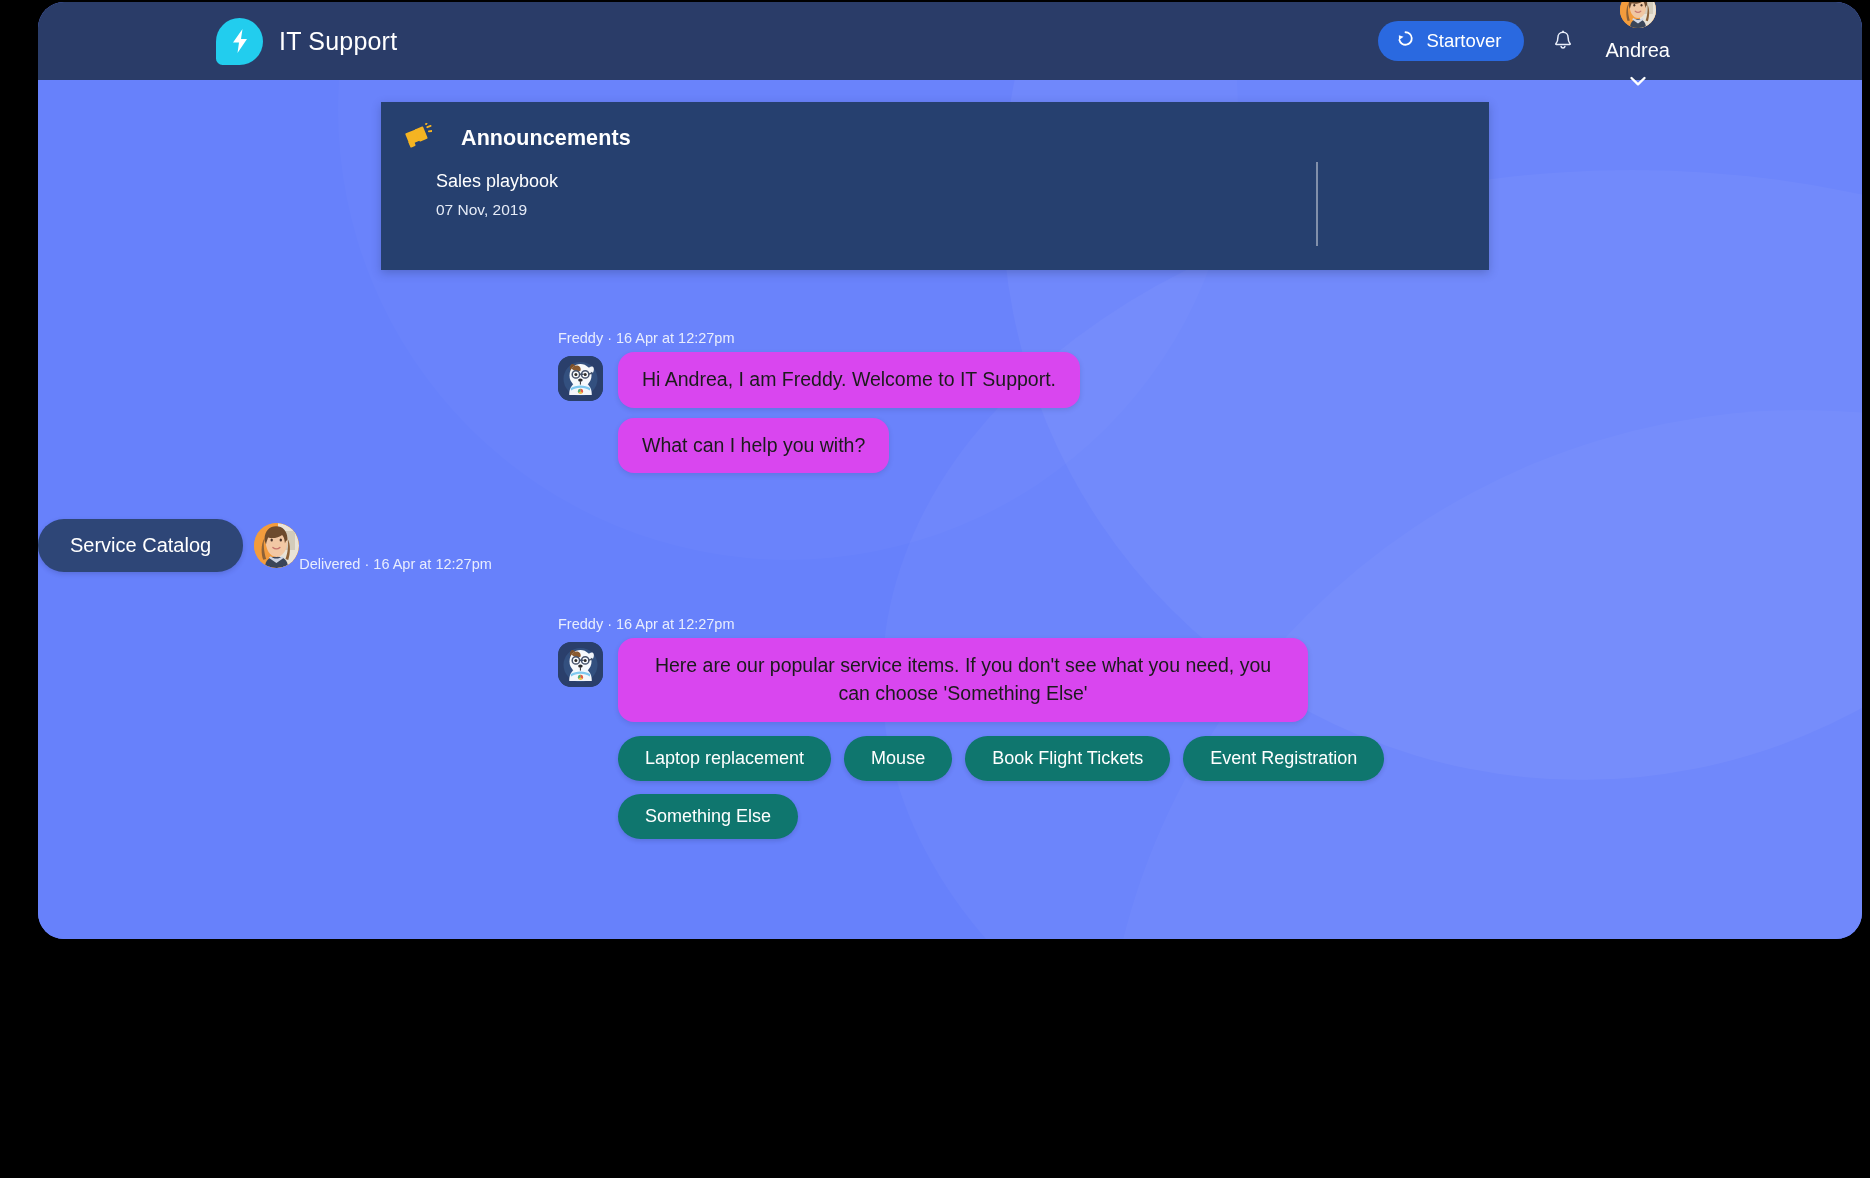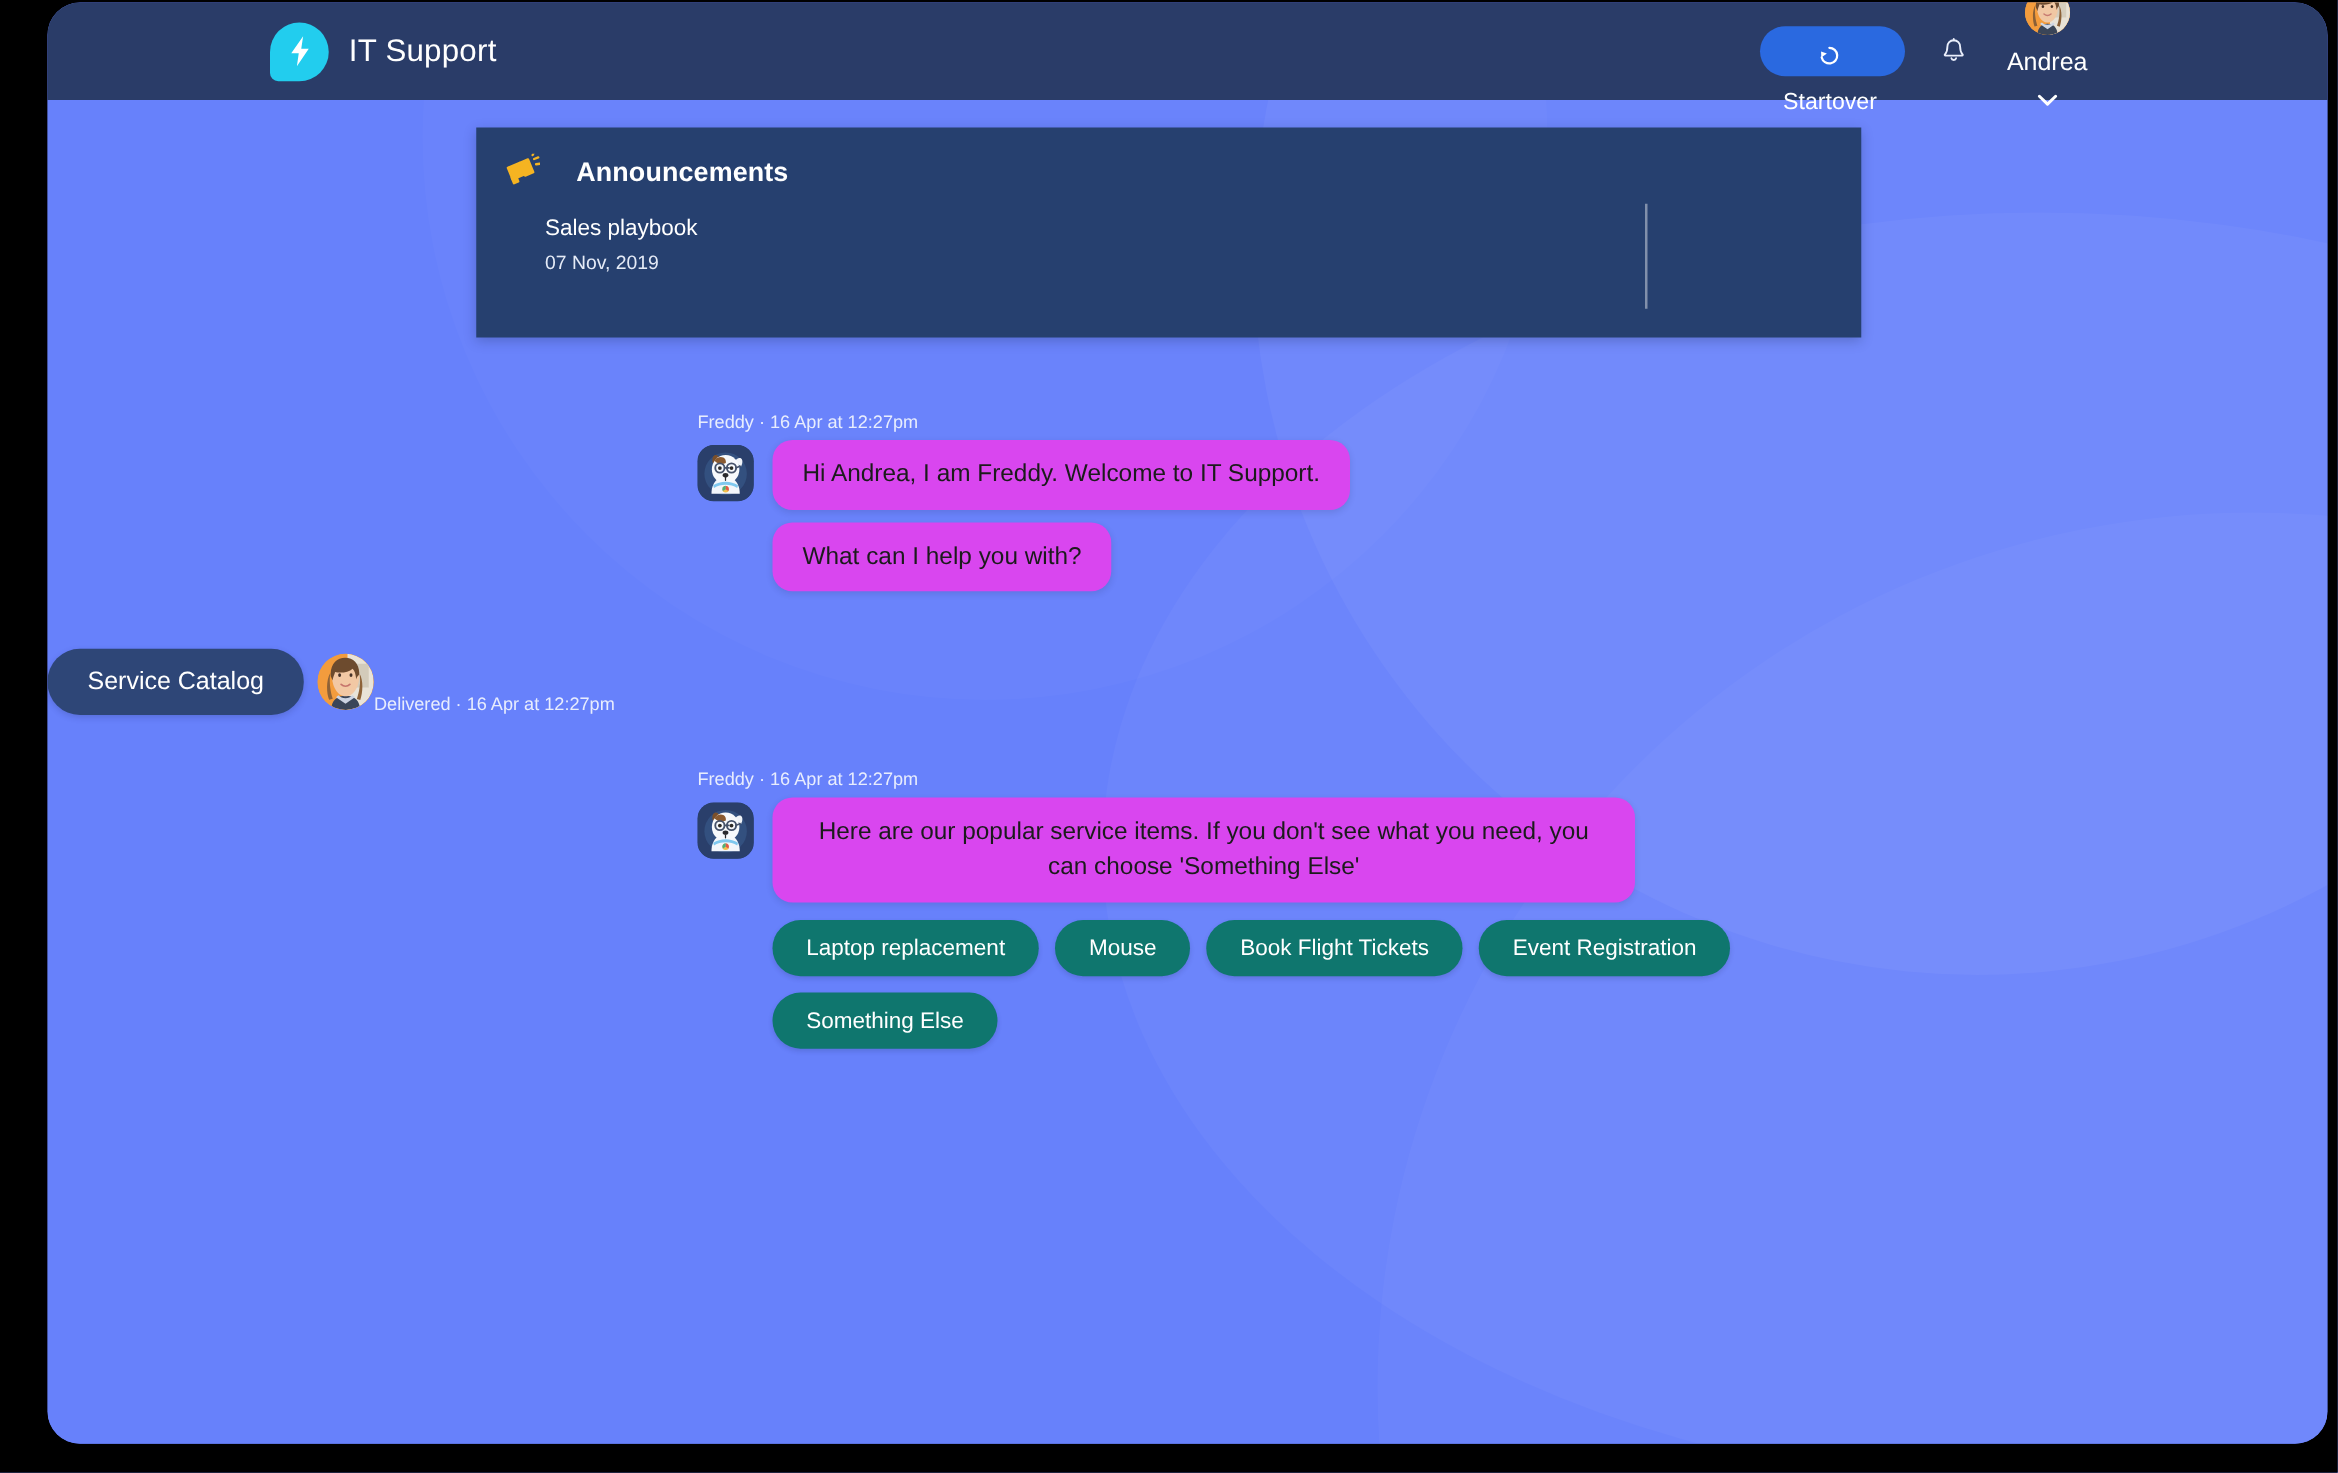--- a/index.html
+++ b/index.html
@@ -7,21 +7,21 @@
     width: 1870px; height: 1178px;
     background: #000000;
     font-family: "Liberation Sans", sans-serif;
     overflow: hidden;
   }
 
   
   #app-window {
     position: absolute;
     left: 38px; top: 2px;
-    width: 1824px; height: 1153px;
+    width: 1824px; height: 937px;
     border-radius: 26px;
     overflow: hidden;
     background: #6781fb;
   }
 
   
   #header {
     position: relative;
     height: 78px;
     background: #2a3c68;
@@ -50,26 +50,25 @@
   #header-right {
     margin-left: auto;
     margin-right: 192px;
     display: flex; align-items: center; gap: 22px;
   }
   #startover-btn {
     background: #2a69e0;
     border: none;
     border-radius: 22px;
     height: 40px;
-    padding: 14px 22px 0 18px;
+    padding: 0 22px 0 18px;
     display: flex; align-items: center; gap: 11px;
     color: #fff; font-size: 18.5px;
     font-family: "Liberation Sans", sans-serif;
     cursor: pointer;
-    flex-direction: column;
   }
   #bell-btn {
     width: 34px; height: 34px;
     display: flex; align-items: center; justify-content: center;
     cursor: pointer; background: none; border: none;
   }
   #user-menu {
     display: flex; align-items: center; gap: 11px;
     cursor: pointer; margin-left: 4px; flex-direction: column;
   }

